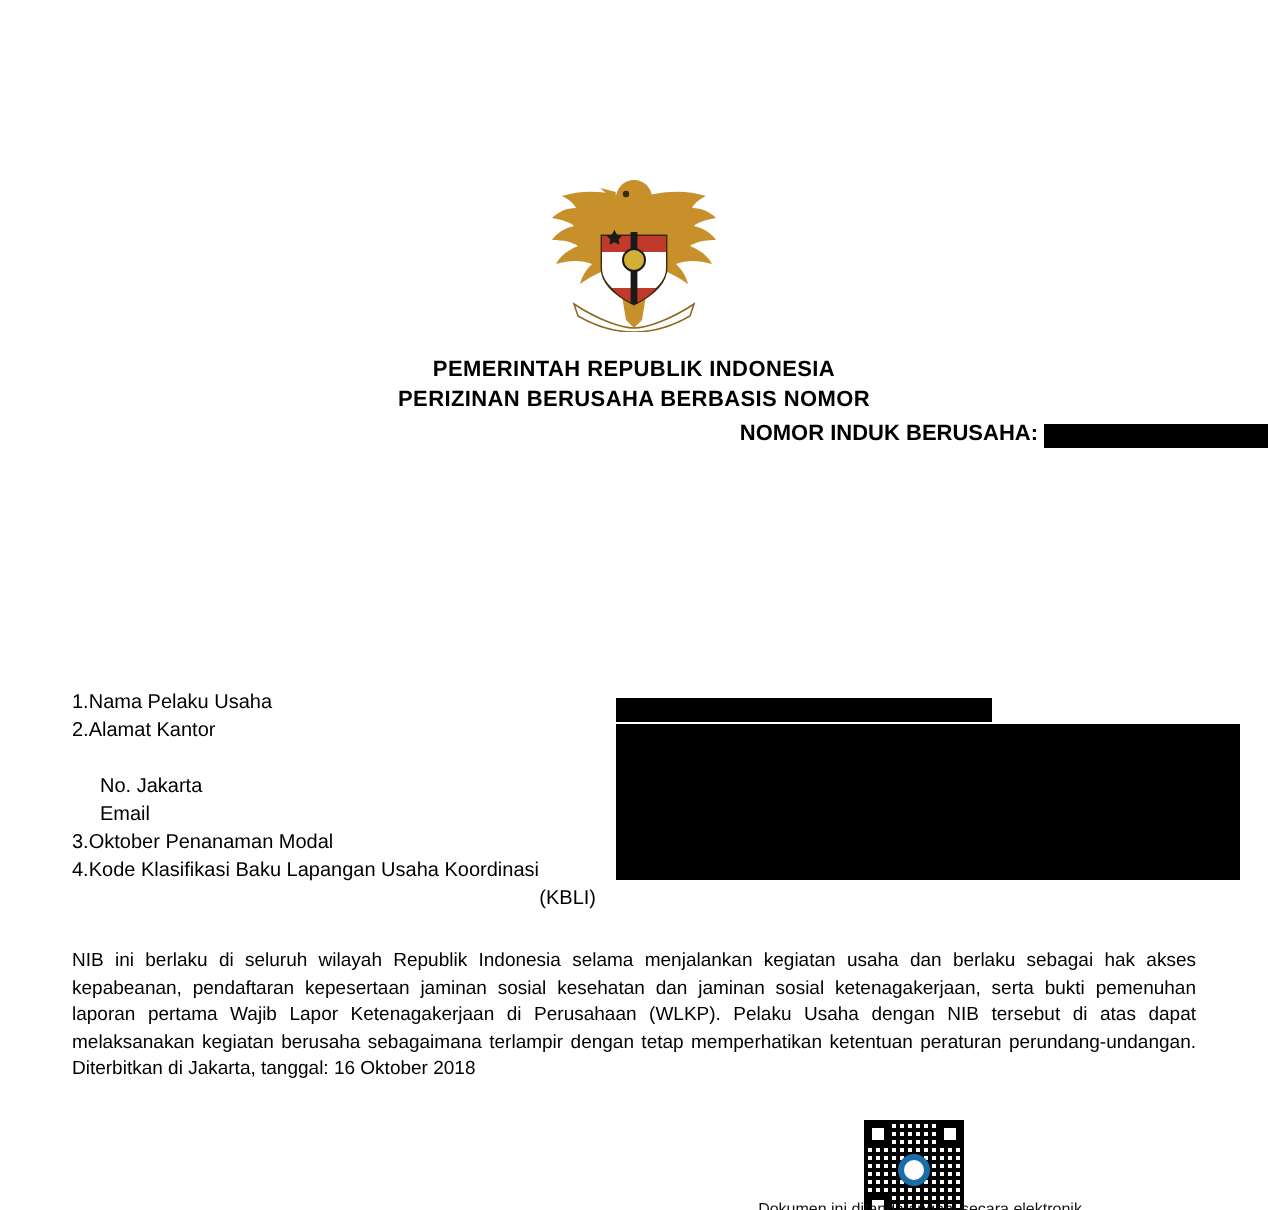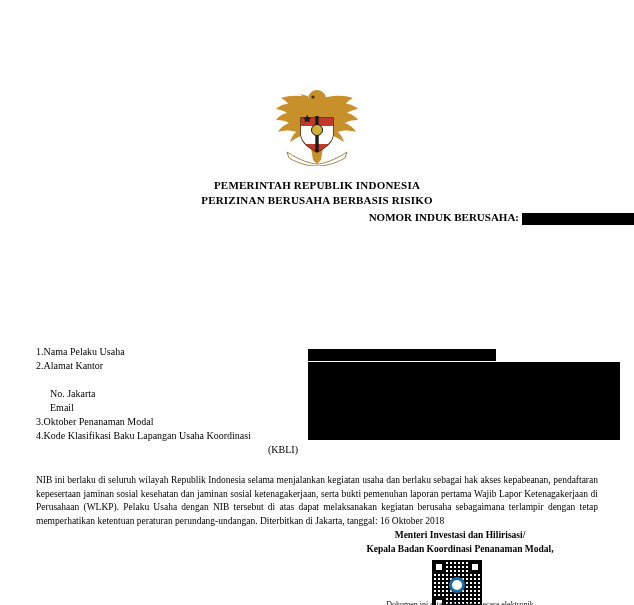--- a/index.html
+++ b/index.html
@@ -10,21 +10,20 @@
   body {
     font-family: "Liberation Sans", sans-serif;
     color: #000000;
   }
   .page {
     position: relative;
     width: 634px;
     height: 605px;
     background: #ffffff;
     overflow: hidden;
-    font-family: Liberation Serif, serif;
   }
   .emblem {
     position: absolute;
     left: 0;
     right: 0;
     top: 78px;
     height: 90px;
     display: flex;
     align-items: center;
     justify-content: center;
@@ -205,21 +204,21 @@
       <rect x="44.3" y="36" width="3.4" height="36" fill="#1a1a1a"></rect>
       <circle cx="46" cy="50" r="5.5" fill="#d4af37" stroke="#1a1a1a" stroke-width="1"></circle>
       <path d="M36 41 l 2.4 4.6 l 5 .7 l -3.7 3.4 l .9 5 l -4.6 -2.4 l -4.6 2.4 l .9 -5 l -3.7 -3.4 l 5 -.7 Z" fill="#1a1a1a" transform="translate(1,-2) scale(0.55) translate(28,26)"></path>
 
       <path d="M16 72 C 28 80, 40 84, 46 84 C 52 84, 64 80, 76 72 L 74 78 C 62 85, 52 86, 46 86 C 40 86, 30 85, 18 78 Z" fill="#ffffff" stroke="#8a6a20" stroke-width="0.8"></path>
     </svg>
   </div>
 
   <div class="header-block">
     <div class="header-line">PEMERINTAH REPUBLIK INDONESIA</div>
-    <div class="header-line">PERIZINAN BERUSAHA BERBASIS RISIKO</div>
+    <div class="header-line">PERIZINAN BERUSAHA BERBASIS NOMOR</div>
     <div class="nib-line">
       <span>NOMOR INDUK BERUSAHA:</span><span class="redact nib-redact"></span>
     </div>
   </div>
 
 
   <div class="fields">
     <div class="field-row">
       <div class="field-label"><span>1.</span><span>Nama Pelaku Usaha</span></div>
     </div>
@@ -243,24 +242,20 @@
     </div>
     <div class="field-row">
       <div class="field-label indent2">(KBLI)</div>
     </div>
     <div class="redact-big r1"></div>
     <div class="redact-big r2"></div>
   </div>
 
   <div class="body-text">NIB ini berlaku di seluruh wilayah Republik Indonesia selama menjalankan kegiatan usaha dan berlaku sebagai hak akses kepabeanan, pendaftaran kepesertaan jaminan sosial kesehatan dan jaminan sosial ketenagakerjaan, serta bukti pemenuhan laporan pertama Wajib Lapor Ketenagakerjaan di Perusahaan (WLKP). Pelaku Usaha dengan NIB tersebut di atas dapat melaksanakan kegiatan berusaha sebagaimana terlampir dengan tetap memperhatikan ketentuan peraturan perundang-undangan. Diterbitkan di Jakarta, tanggal: 16 Oktober 2018</div>
 
-  <div class="sign-block">
-    <div>Menteri Investasi dan Hilirisasi/</div>
-    <div>Kepala Badan Koordinasi Penanaman Modal,</div>
-  </div>
 
   <div class="qr-wrap">
     <div class="qr">
       <div class="qr-corner qc-tl"></div>
       <div class="qr-corner qc-tr"></div>
       <div class="qr-corner qc-bl"></div>
     </div>
   </div>
 
   <div class="footer-text">Dokumen ini ditandatangani secara elektronik</div>

